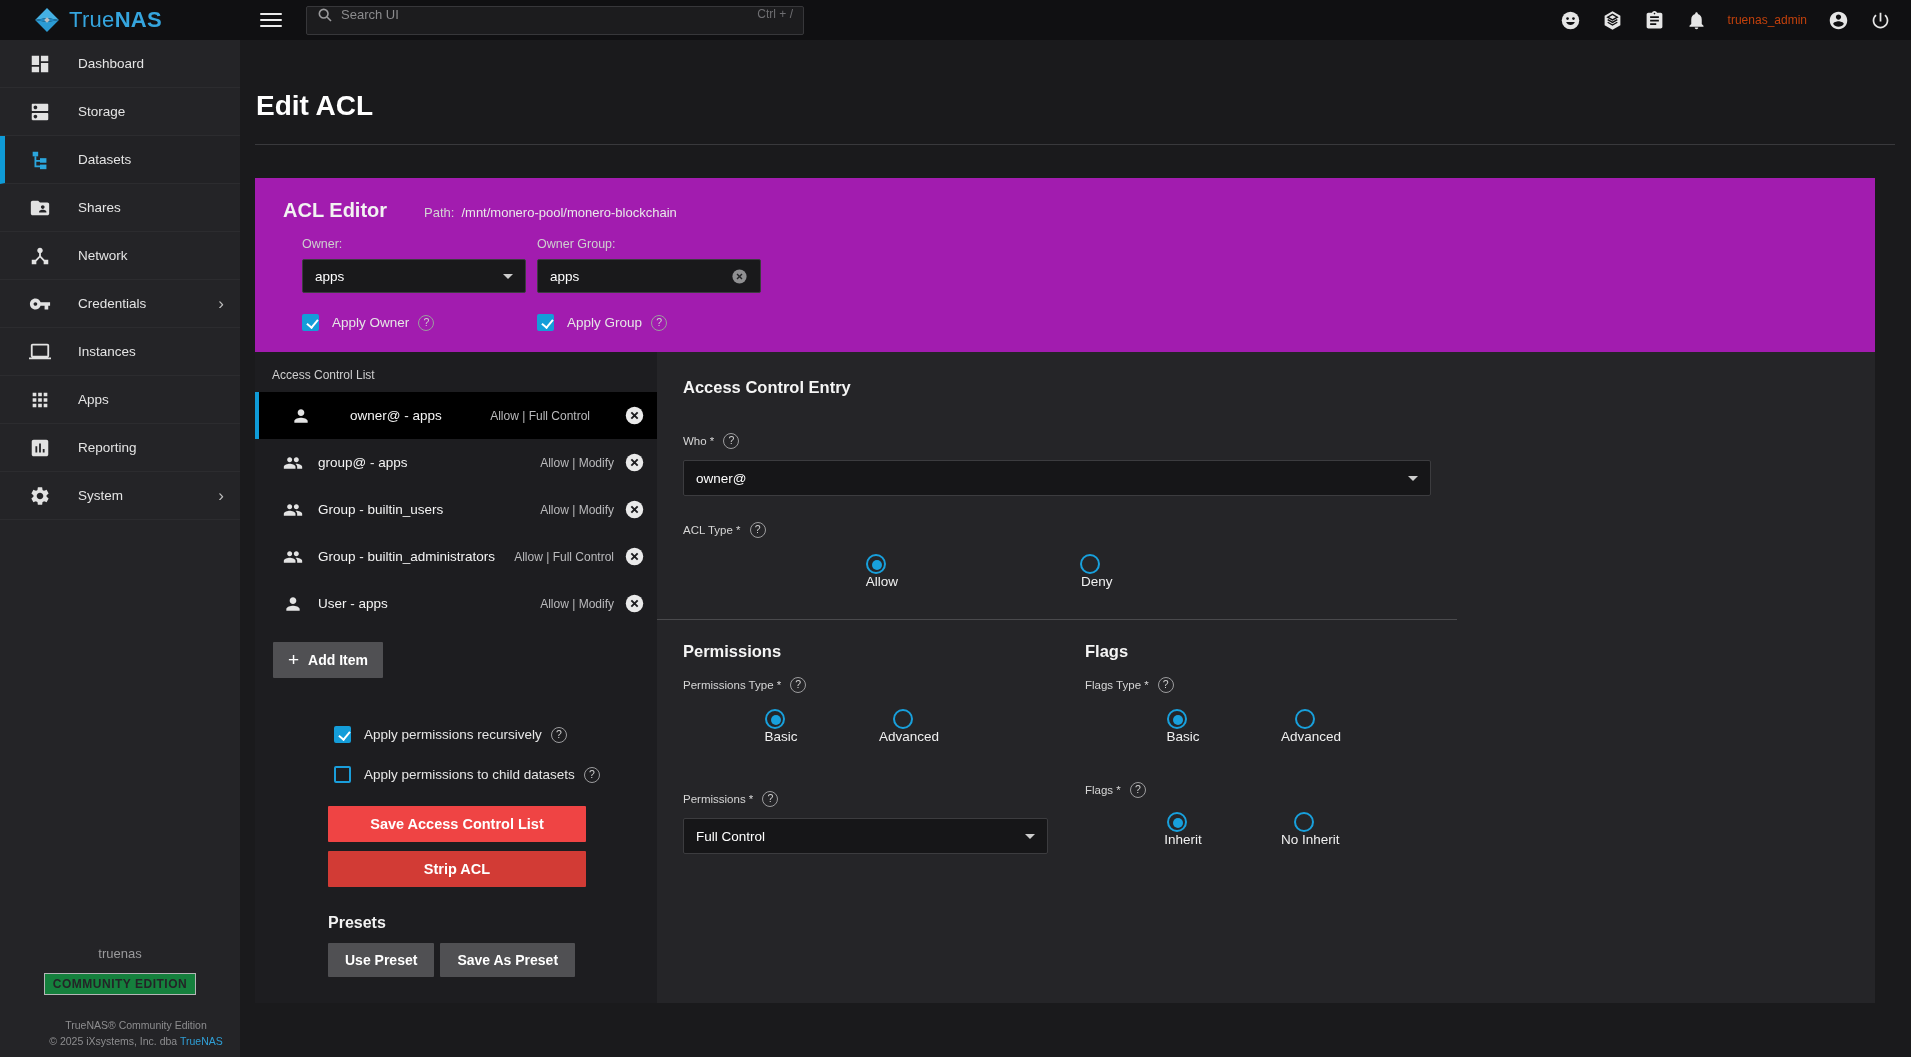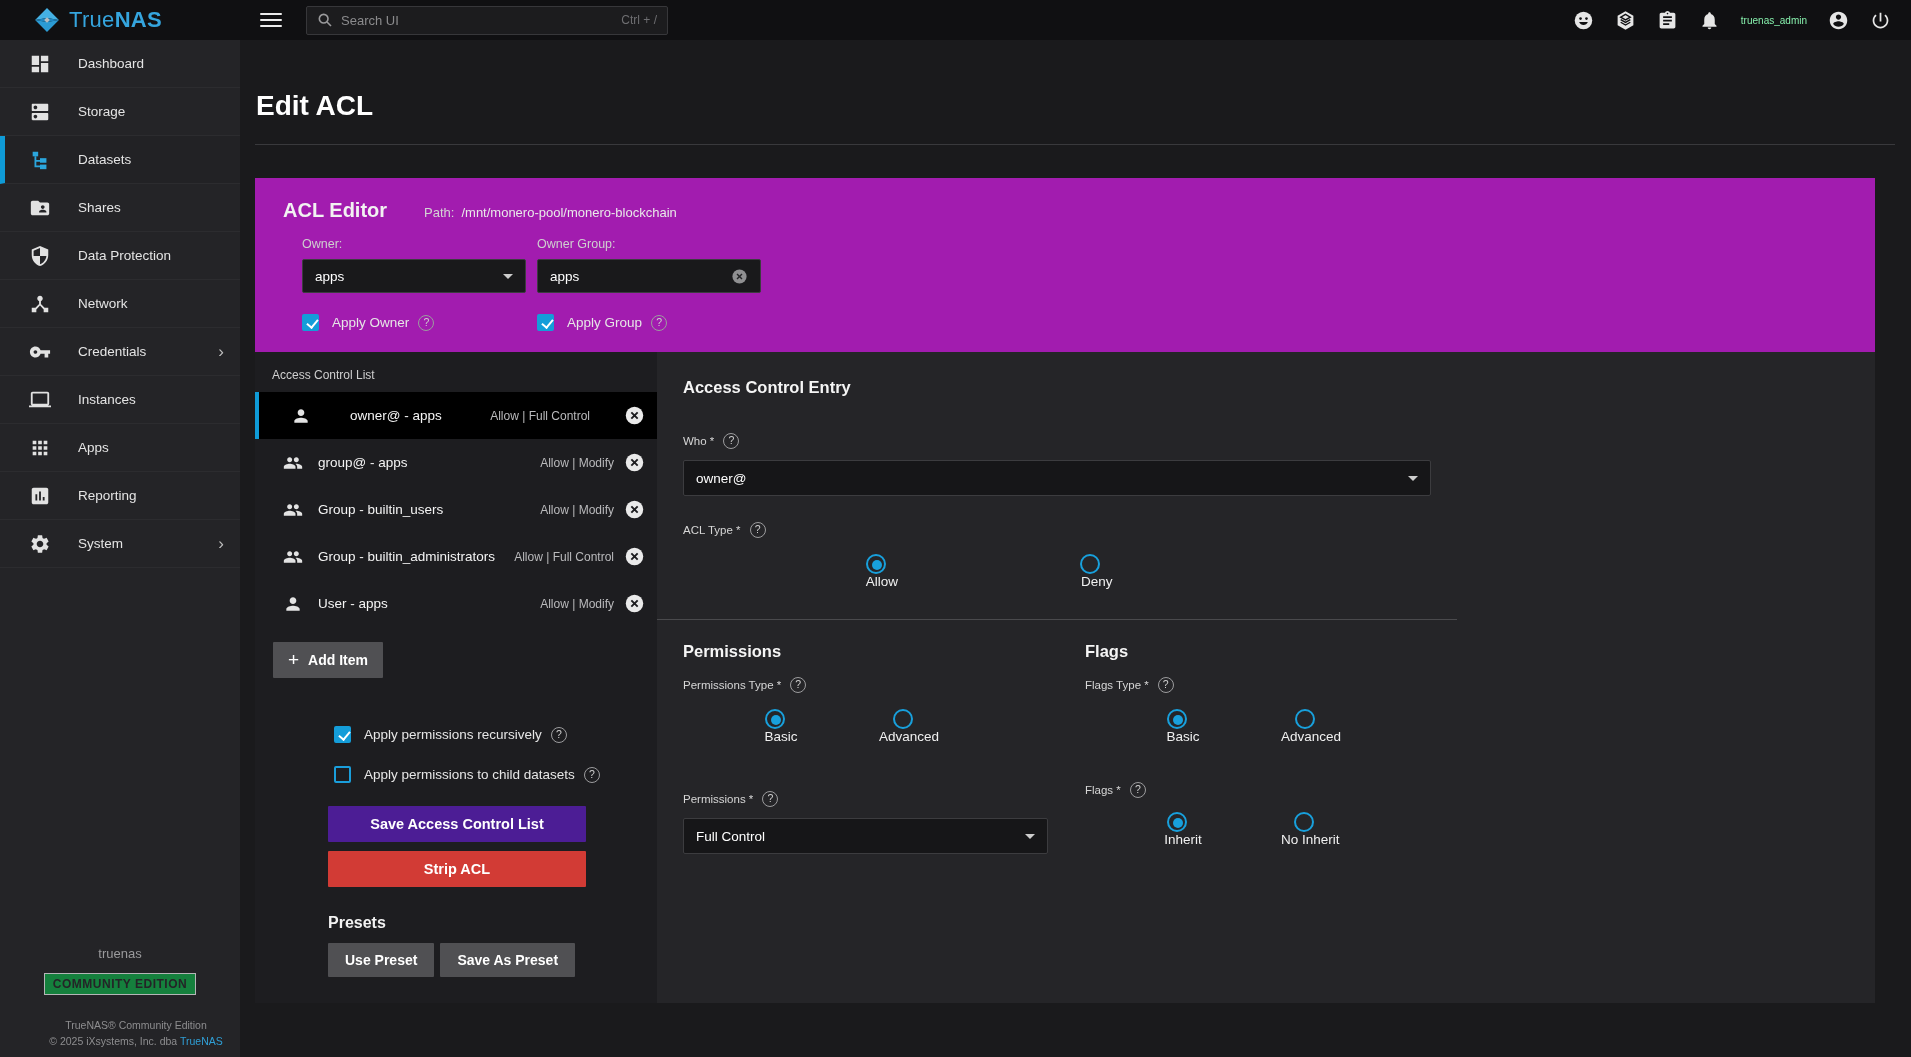--- a/index.html
+++ b/index.html
@@ -8,28 +8,28 @@
 
   
   .topbar { position:absolute; top:0; left:0; width:1911px; height:40px;
     background:#101012; display:flex; align-items:center; z-index:10; }
   .brand { width:240px; display:flex; align-items:center; gap:9px; padding-left:34px; }
   .brand-text { font-size:22px; letter-spacing:.3px; color:#35a5de; }
   .brand-text .bt-light { font-weight:400; }
   .brand-text .bt-bold  { font-weight:700; }
   .hamburger { margin-left:20px; width:22px; cursor:pointer; }
   .hamburger div { height:2.5px; background:#ececec; margin:3.5px 0; border-radius:1px; }
-  .searchbox { margin-left:24px; width:362px; height:29px; background:#1c1c1e;
-    border:1px solid #37373a; border-radius:2px; display:flex; align-items:center;
+  .searchbox { margin-left:24px; width:498px; height:29px; background:#1c1c1e;
+    border:1px solid #37373a; border-radius:2px; display:flex; 
     padding:0 10px; gap:8px; }
   .searchbox .ph { font-size:13px; color:#8b8b8d; }
   .searchbox .kbd { margin-left:auto; font-size:12px; color:#6e6e71; }
   .top-right { margin-left:auto; display:flex; align-items:center; gap:21px; padding-right:20px; }
   .top-ic { width:21px; height:21px; fill:#e6e6e6; cursor:pointer; }
-  .username { font-size:10px; color:#86efac; }
+  .username { font-size:12px; color:#c2410c; }
 
   
   .sidebar { position:absolute; top:40px; left:0; width:240px; bottom:0;
     background:#242427; }
   .nav-item { height:48px; display:flex; align-items:center; padding-left:29px;
     border-bottom:1px solid #2c2c2f; cursor:pointer; }
   .nav-item .nico { width:22px; height:22px; fill:#e2e2e2; flex:0 0 22px; }
   .nav-item .nlabel { margin-left:27px; font-size:13.5px; color:#e4e4e4; }
   .nav-item.active { border-left:5px solid #0f9bd7; padding-left:24px; background:#222225; }
   .nav-item.active .nico { fill:#2ba6dd; }
@@ -92,21 +92,21 @@
 
   .btn { border:none; cursor:pointer; font-family:inherit; font-weight:700;
     color:#fff; border-radius:1px; }
   .add-item { margin:15px 0 0 18px; width:110px; height:36px; background:#505053;
     font-size:14px; display:flex; align-items:center; justify-content:center; gap:9px; }
   .plus { font-size:19px; font-weight:400; }
 
   .left-actions { margin-top:48px; padding-left:73px; }
   .chk-line { display:flex; align-items:center; margin-bottom:23px; margin-left:6px; }
   .chk-line .cbx-label { font-size:13.5px; }
-  .save-btn { width:258px; height:36px; background:#4c1d95; font-size:14.5px; }
+  .save-btn { width:258px; height:36px; background:#ef4444; font-size:14.5px; }
   .strip-btn { width:258px; height:36px; background:#d23b35; font-size:14.5px; margin-top:9px; }
   .presets-h { margin-top:27px; font-size:16px; font-weight:700; color:#f2f2f2; }
   .preset-row { margin-top:11px; display:flex; gap:6px; }
   .preset-btn { height:34px; background:#505053; font-size:14px; padding:0 17px; }
 
   
   .right-col { flex:1; background:#252528; padding:26px 0 0 26px; position:relative; }
   .ace-h { font-size:16.5px; font-weight:700; color:#f5f5f5; }
   .small-label { display:flex; align-items:center; font-size:11.5px; color:#d6d6d6; }
   .who-select { margin-top:11px; width:748px; height:36px; background:#161618; }
@@ -209,26 +209,20 @@
     <span class="nlabel">Datasets</span>
   </div>
   <div class="nav-item">
     <svg class="nico" viewBox="0 0 24 24">
         <path d="M20 6h-8l-2-2H4c-1.1 0-2 .9-2 2v12c0 1.1.9 2 2 2h16c1.1 0 2-.9 2-2V8c0-1.1-.9-2-2-2zm-5 3c1.1 0 2 .9 2 2s-.9 2-2 2-2-.9-2-2 .9-2 2-2zm4 8h-8v-1c0-1.33 2.67-2 4-2s4 .67 4 2v1z"></path>
       </svg>
     <span class="nlabel">Shares</span>
   </div>
   <div class="nav-item">
     <svg class="nico" viewBox="0 0 24 24">
-        <path d="M12 1L3 5v6c0 5.55 3.84 10.74 9 12 5.16-1.26 9-6.45 9-12V5l-9-4zm0 10.99h7c-.53 4.12-3.28 7.79-7 8.94V12H5V6.3l7-3.11v8.8z"></path>
-      </svg>
-    <span class="nlabel">Data Protection</span>
-  </div>
-  <div class="nav-item">
-    <svg class="nico" viewBox="0 0 24 24">
         <path d="M17 16l-4-4V8.82C14.16 8.4 15 7.3 15 6c0-1.66-1.34-3-3-3S9 4.34 9 6c0 1.3.84 2.4 2 2.82V12l-4 4H3v5h5v-3.05l4-4.2 4 4.2V21h5v-5h-4z"></path>
       </svg>
     <span class="nlabel">Network</span>
   </div>
   <div class="nav-item">
     <svg class="nico" viewBox="0 0 24 24">
         <path d="M12.65 10C11.83 7.67 9.61 6 7 6c-3.31 0-6 2.69-6 6s2.69 6 6 6c2.61 0 4.83-1.67 5.65-4H17v4h4v-4h2v-4H12.65zM7 14c-1.1 0-2-.9-2-2s.9-2 2-2 2 .9 2 2-.9 2-2 2z"></path>
       </svg>
     <span class="nlabel">Credentials</span>
     <span class="nav-chevron">›</span>

